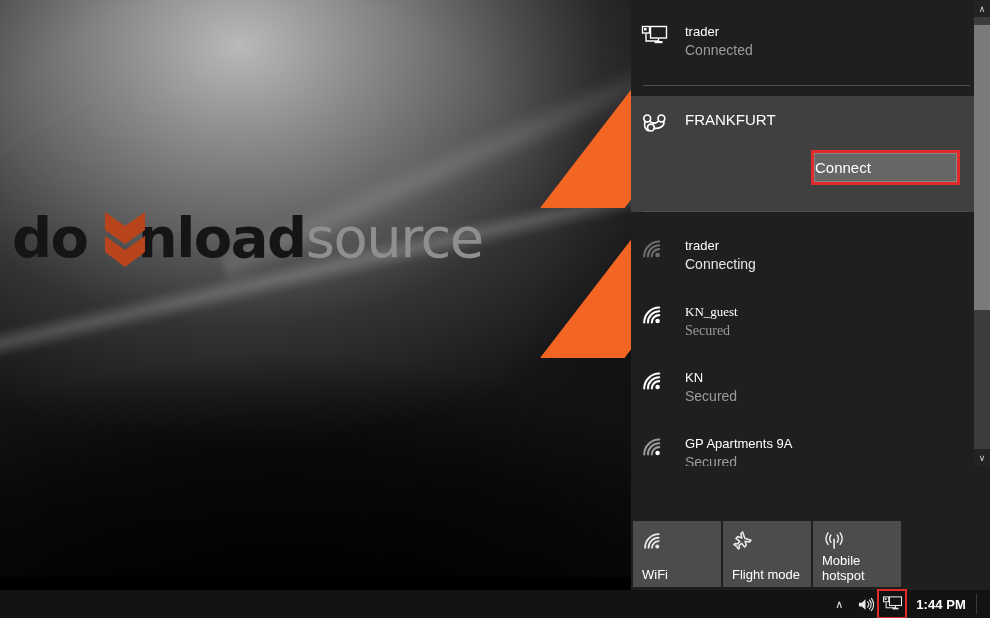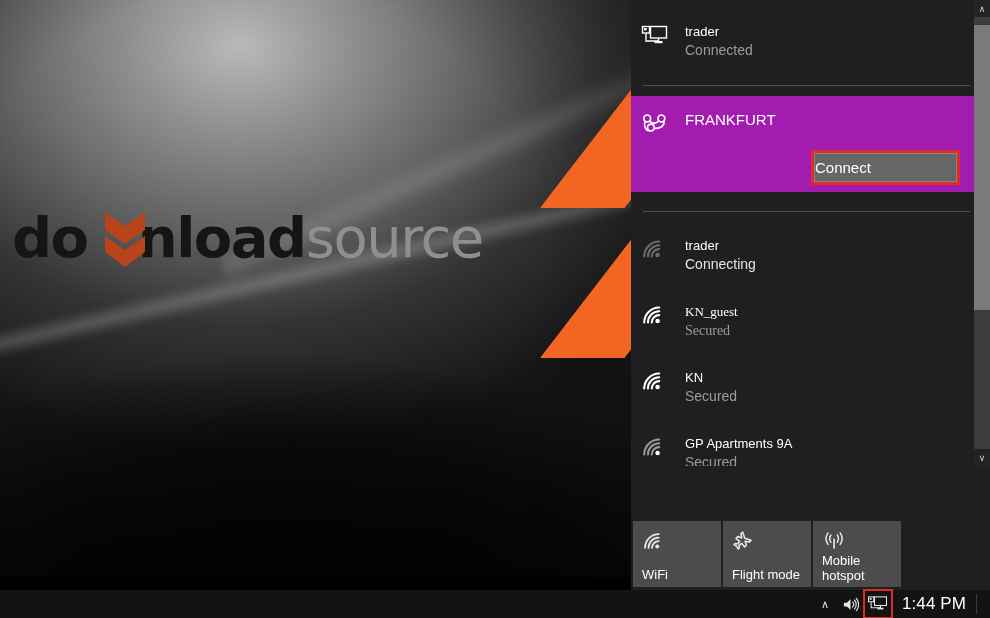--- a/index.html
+++ b/index.html
@@ -174,22 +174,22 @@
     position: absolute;
     height: 1px;
     background: #4f4f4f;
   }
   #divider-1 { left: 12px; top: 85px; width: 327px; }
   #divider-2 { left: 12px; top: 211px; width: 327px; }
 
   
   #row-vpn {
     position: absolute;
-    left: 0; top: 96px; width: 343px; height: 96px;
-    background: #a21caf;
+    left: 0; top: 96px; width: 343px; height: 116px;
+    background: #404040;
     padding-top: 14px;
   }
   #row-vpn .net-name { font-size: 15px; }
 
   #connect-btn {
     position: absolute;
     right: 17px; top: 57px;
     width: 143px; height: 29px;
     background: #666666;
     border: 1px solid #858585;
@@ -335,23 +335,24 @@
   }
   #tray-chevron { width: 26px; font-size: 11px; }
   #tray-volume { width: 26px; }
   #tray-network {
     width: 28px;
     outline: 2px solid #e02b2b;
     outline-offset: -1px;
   }
   #tray-clock {
     padding: 0 8px 0 10px;
-    font-size: 17px;
+    font-size: 13px;
     color: #ffffff;
     letter-spacing: .1px;
+    font-weight: bold;
   }
   #tray-sep {
     width: 1px; height: 20px; background: #3a3a3a;
     margin: 0 0 0 2px;
   }
   #showdesktop { width: 7px; height: 28px; }
 
   svg { display: block; }
 </style>
 </head>

